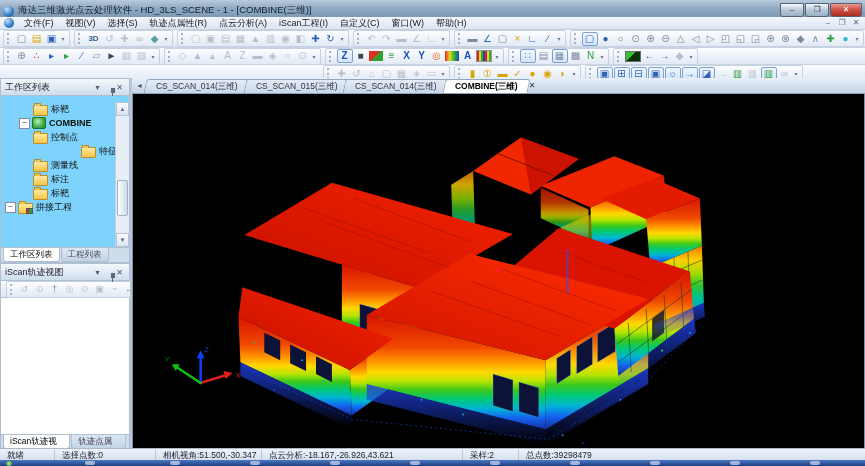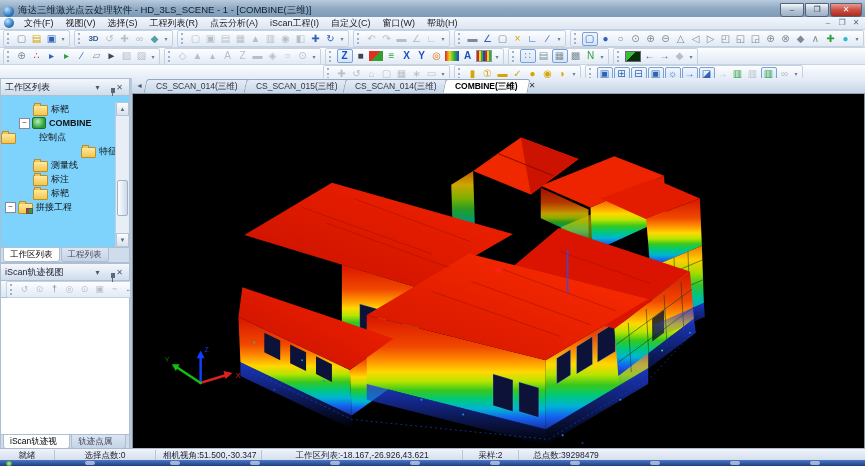--- a/index.html
+++ b/index.html
@@ -100,21 +100,21 @@
     background:linear-gradient(#e4ecf6,#c9d7e8);border:1px solid #93a8bd;border-bottom:none;
     border-radius:3px 3px 0 0;margin-right:-4px;transform:skewX(-12deg);cursor:default;}
   .doc-tab span{display:inline-block;transform:skewX(12deg);}
   .doc-tab.active{background:#fff;font-weight:bold;color:#000;z-index:2;}
   .tab-close{width:14px;text-align:center;color:#334;font-weight:bold;font-size:8px;line-height:14px;}
   .viewport{flex:1;position:relative;background:#000;border:1px solid #7e92a8;border-top:none;min-height:0;}
   .viewport svg{position:absolute;inset:0;width:100%;height:100%;}
   
   .statusbar{position:absolute;left:0;right:0;bottom:6px;height:11px;display:flex;align-items:center;
     background:linear-gradient(#f0f4fa,#d5dfee);border-top:1px solid #aab8ca;font-size:8.5px;color:#223;}
-  .sb-seg{padding:0 7px;border-right:1px solid #b8c4d4;height:10px;line-height:10px;white-space:nowrap;overflow:hidden;flex:none;text-align:center;}
+  .sb-seg{padding:0 7px;border-right:1px solid #b8c4d4;height:10px;line-height:10px;white-space:nowrap;overflow:hidden;flex:none;}
   
   .taskbar{position:absolute;left:0;right:0;bottom:0;height:6px;
     background:linear-gradient(#4a77c4,#1e3f7e);}
   .tk{position:absolute;top:1px;width:10px;height:4px;border-radius:2px;background:rgba(255,255,255,.55);}
   .tk.orb{width:6px;height:5px;border-radius:50%;background:radial-gradient(circle,#aef09a,#2e8a2e);}
 </style>
 </head>
 <body>
 
 <div class="window">
@@ -124,21 +124,21 @@
     <div class="title-text">海达三维激光点云处理软件 - HD_3LS_SCENE - 1 - [COMBINE(三维)]</div>
     <div class="win-btns">
       <div class="win-btn">–</div>
       <div class="win-btn">❐</div>
       <div class="win-btn close">✕</div>
     </div>
   </div>
 
   <div class="menubar">
     <div class="menu-logo"></div>
-    <span id="menu-items"><span class="menu-item">文件(F)</span><span class="menu-item">视图(V)</span><span class="menu-item">选择(S)</span><span class="menu-item">工程列表(R)</span><span class="menu-item">点云分析(A)</span><span class="menu-item">iScan工程(I)</span><span class="menu-item">自定义(C)</span><span class="menu-item">窗口(W)</span><span class="menu-item">帮助(H)</span></span>
+    <span id="menu-items"><span class="menu-item">文件(F)</span><span class="menu-item">视图(V)</span><span class="menu-item">选择(S)</span><span class="menu-item">轨迹点属性(R)</span><span class="menu-item">点云分析(A)</span><span class="menu-item">iScan工程(I)</span><span class="menu-item">自定义(C)</span><span class="menu-item">窗口(W)</span><span class="menu-item">帮助(H)</span></span>
     <span class="menu-spacer"></span>
     <span class="child-ctrl">–</span>
     <span class="child-ctrl">❐</span>
     <span class="child-ctrl">✕</span>
   </div>
 
   <div class="tb-row tb-row1">
       <span class="tb-group">
         <span class="grip"></span>
         <span class="tb-btn ic-gray">▢</span>
@@ -325,21 +325,21 @@
           <div id="ws-tree">
               <div class="tree-row" style="padding-left: 32px;">
                 <span class="folder"></span>
                 <span class="tree-label">标靶</span>
               </div>
               <div class="tree-row bold" style="padding-left: 18px;">
                 <span class="expander">−</span>
                 <span class="icon-combine"></span>
                 <span class="tree-label">COMBINE</span>
               </div>
-              <div class="tree-row" style=" gap: 20px;">
+              <div class="tree-row" style="padding-left: 32px;">
                 <span class="folder"></span>
                 <span class="tree-label">控制点</span>
               </div>
               <div class="tree-row" style="padding-left: 32px; margin-left: 48px;">
                 <span class="folder"></span>
                 <span class="tree-label">特征点</span>
               </div>
               <div class="tree-row" style="padding-left: 32px;">
                 <span class="folder"></span>
                 <span class="tree-label">测量线</span>
@@ -555,21 +555,21 @@
           </g>
         </svg>
       </div>
     </div>
   </div>
 
   <div class="statusbar">
     <span class="sb-seg" style="width:40px">就绪</span>
     <span class="sb-seg" style="width:86px">选择点数:0</span>
     <span class="sb-seg" style="width:91px">相机视角:51.500,-30.347</span>
-    <span class="sb-seg" style="width:186px">工作区列表:-18.167,-26.926,43.621</span>
+    <span class="sb-seg" style="width:186px">点云分析:-18.167,-26.926,43.621</span>
     <span class="sb-seg" style="width:41px">采样:2</span>
     <span class="sb-seg" style="width:80px;border-right:none">总点数:39298479</span>
   </div>
 
   <div class="taskbar">
     <div class="tk orb" style="left:6px"></div>
     <div class="tk" style="left:85px"></div>
       <div class="tk" style="left:170px"></div>
     <div class="tk" style="left:250px"></div>
       <div class="tk" style="left:330px"></div>

